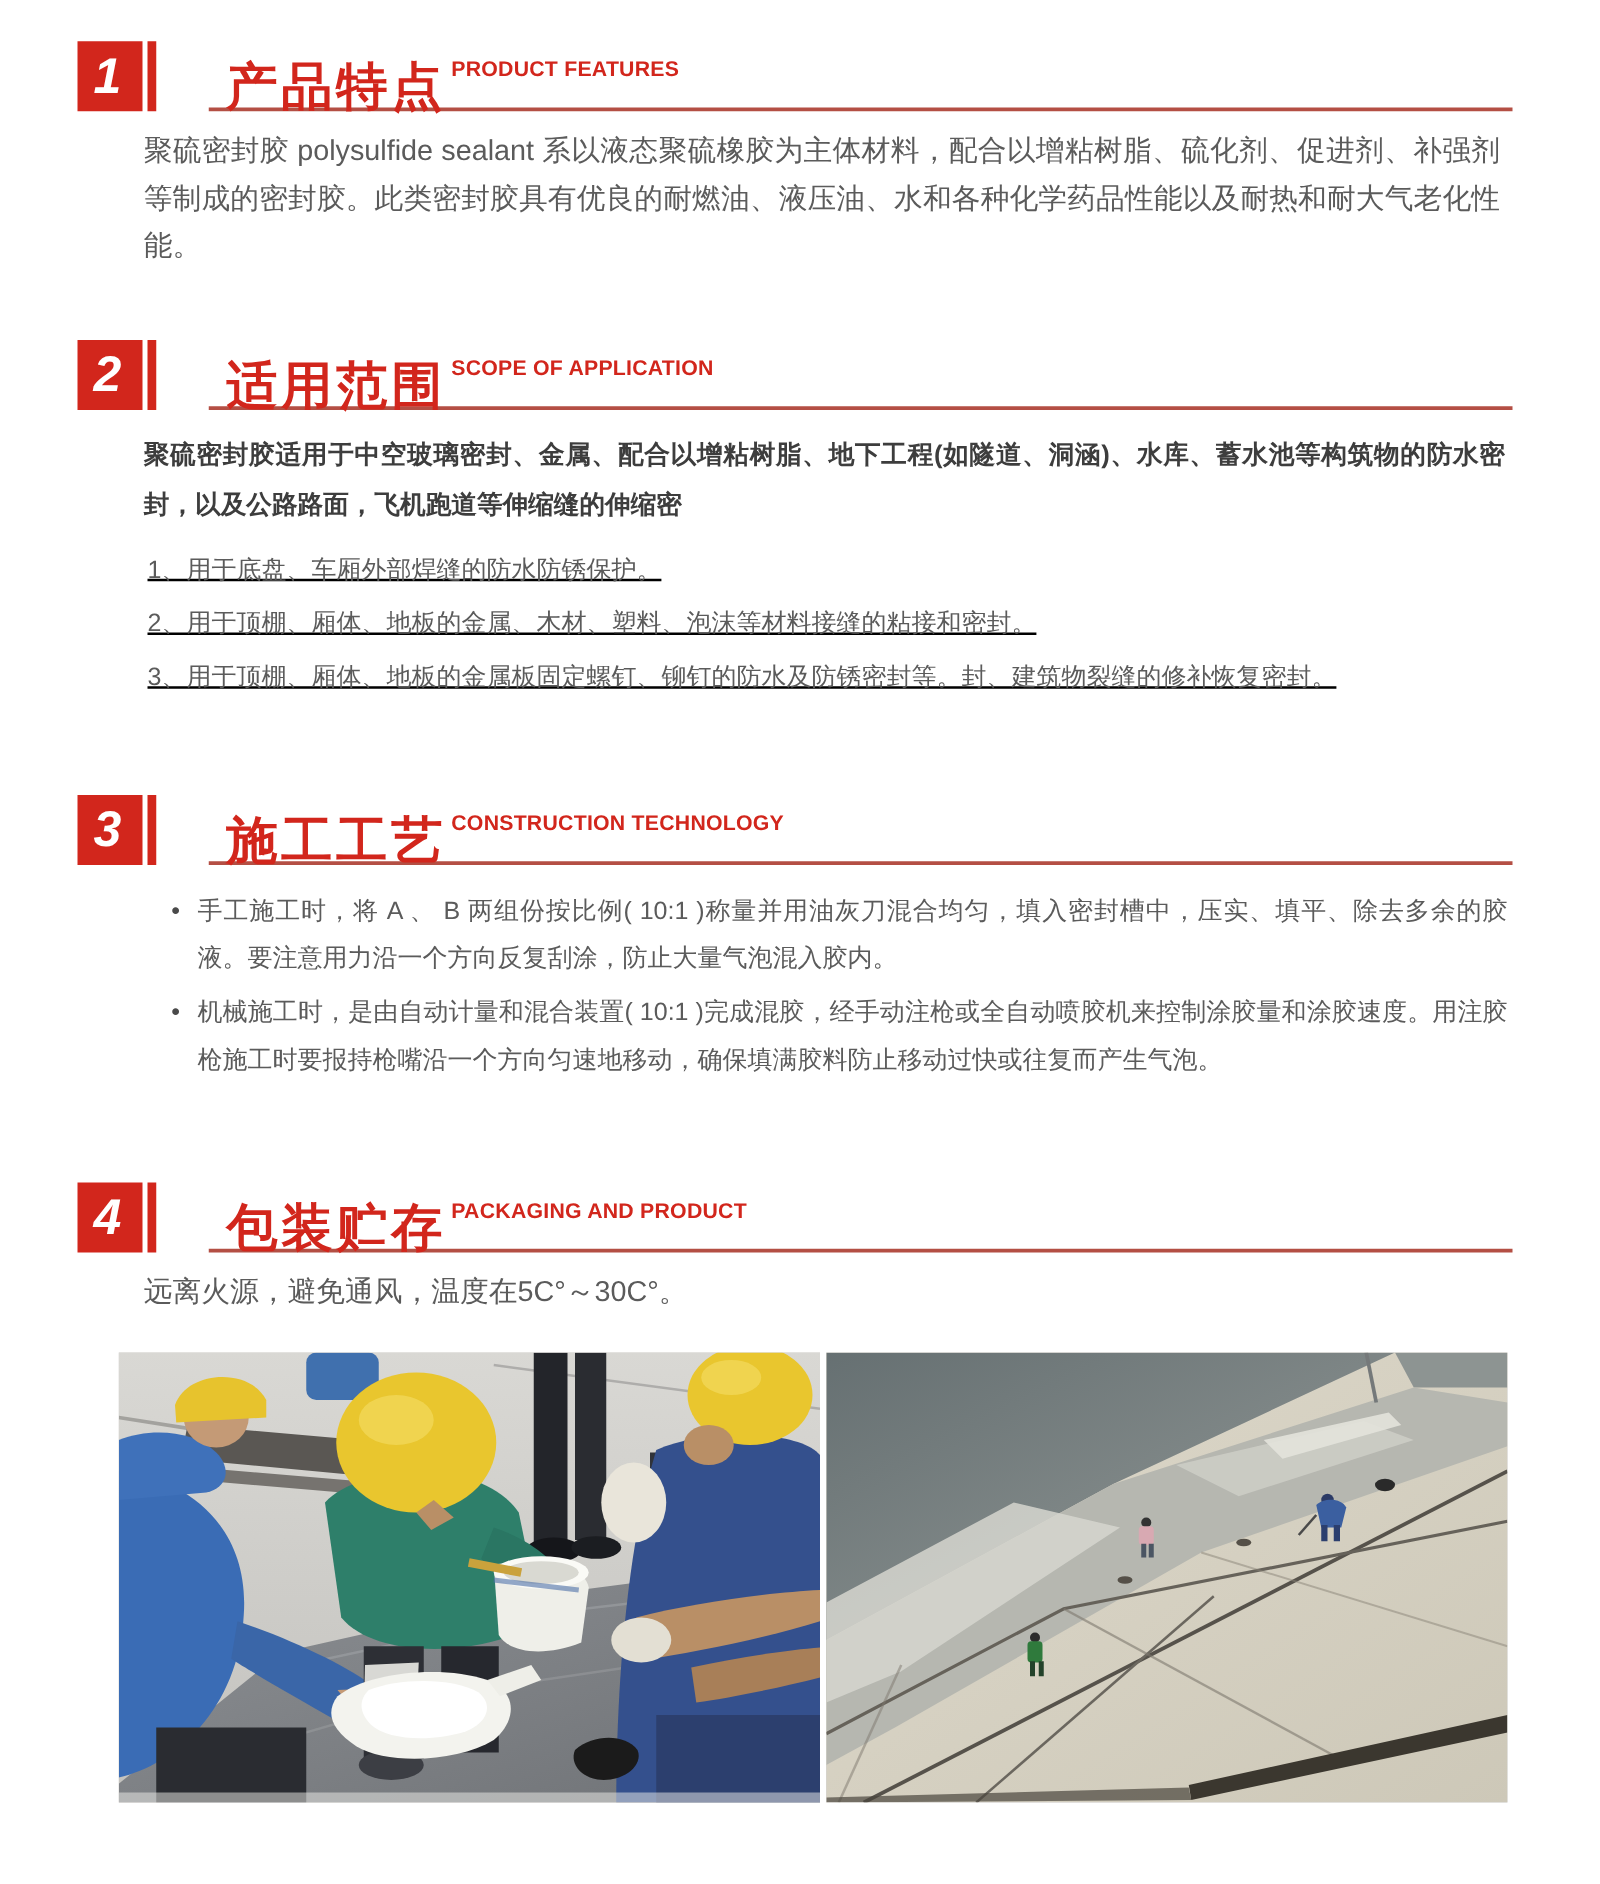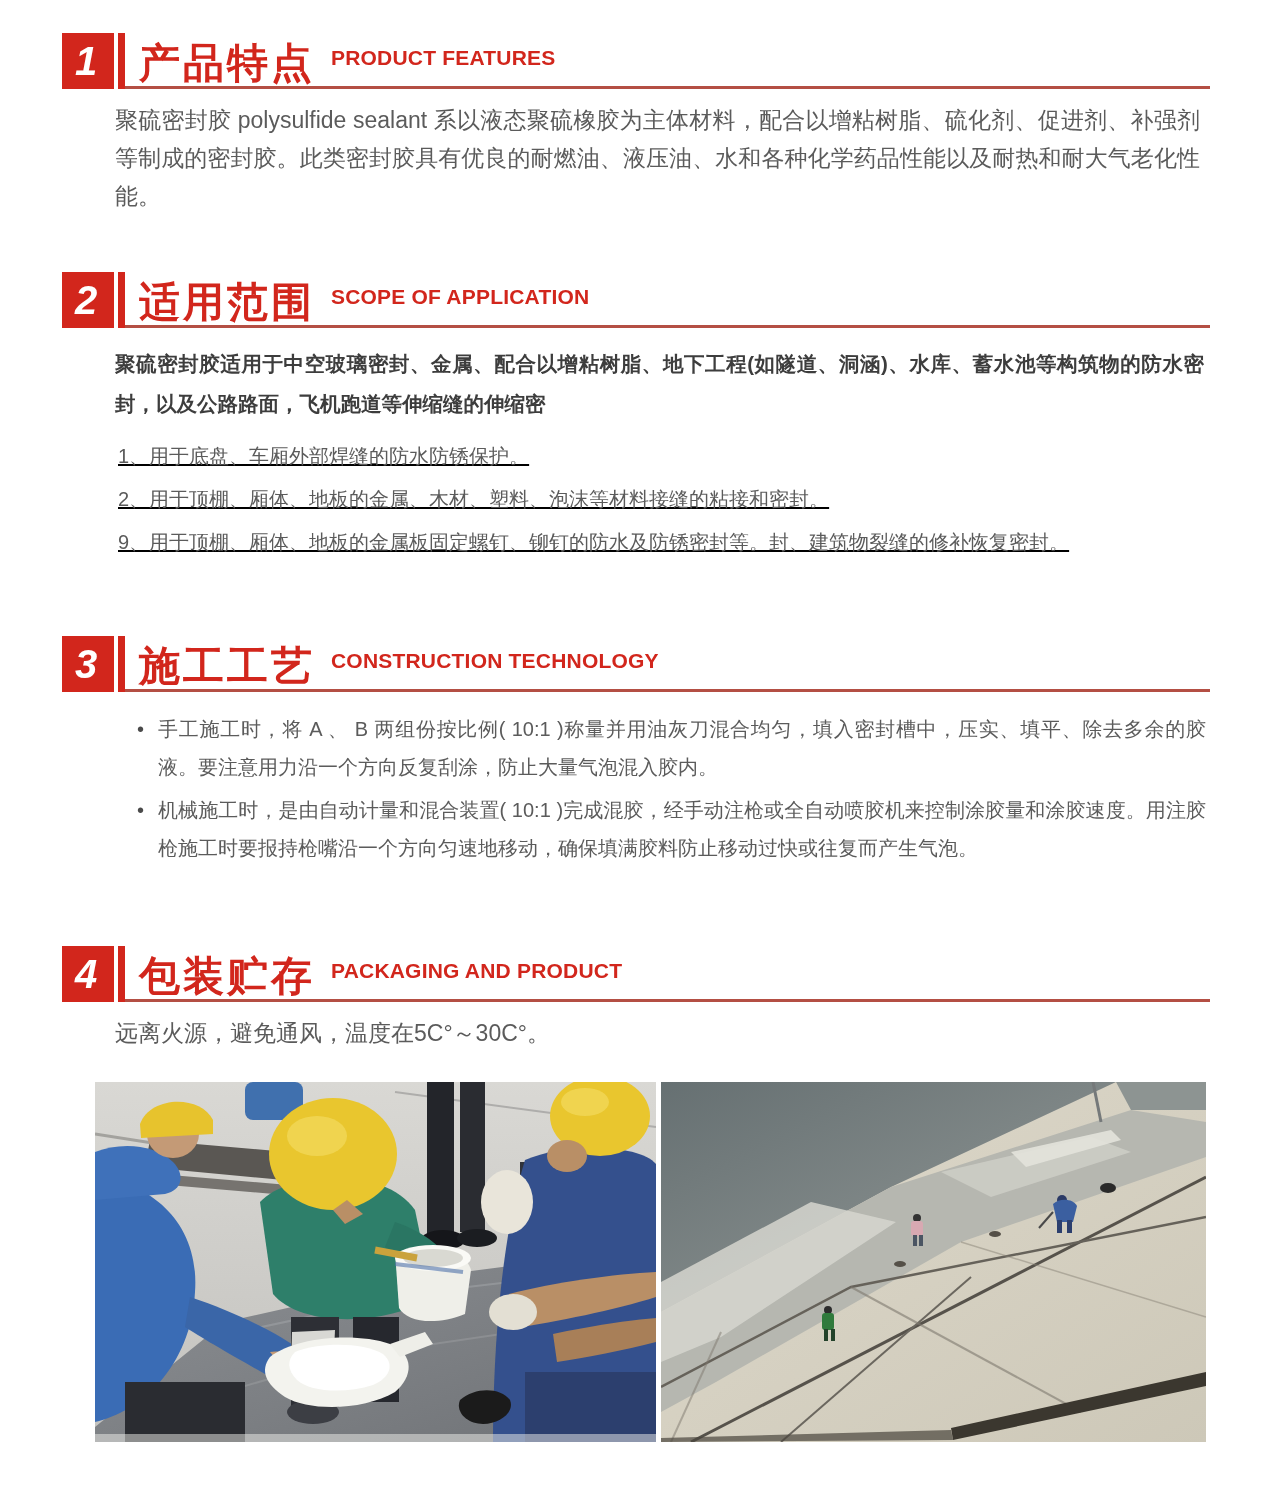--- a/index.html
+++ b/index.html
@@ -28,31 +28,31 @@
   .badge-box{
     width:52px;background:var(--red);
     display:flex;align-items:center;justify-content:center;
   }
   .badge-num{
     color:#fff;font-size:40px;font-weight:bold;font-style:italic;
     line-height:1;transform:translateX(-2px);
   }
   .badge-stripe{width:7px;background:var(--red);margin-left:4px;}
   .titles{
-    flex:1;display:flex;align-items:center;
+    flex:1;display:flex;align-items:flex-end;
     border-bottom:3px solid var(--line-red);
-    padding:0 0 0 14px;gap:16px;
+    padding:0 0 0 14px;gap:4px;margin-left:42px;
   }
   .title-zh{
     color:var(--red);font-size:41px;font-weight:bold;
     letter-spacing:3px;line-height:1;position:relative;top:4px;
   }
   .title-en{
-    color:var(--red);font-size:21px;font-weight:bold;
-    letter-spacing:0.2px;padding-bottom:3px;
+    color:var(--red);font-size:17px;font-weight:bold;
+    letter-spacing:0.2px;padding-bottom:20px;
   }
 
   
   .body-text{
     margin-top:12px;padding-left:53px;padding-right:10px;
     font-size:23px;color:var(--body-gray);line-height:38px;
     text-align:justify;
   }
   .lead-text{
     margin-top:16px;padding-left:53px;padding-right:6px;
@@ -112,21 +112,21 @@
       </div>
       <div class="titles">
         <span class="title-zh">适用范围</span>
         <span class="title-en">SCOPE OF APPLICATION</span>
       </div>
     </div>
     <div class="lead-text">聚硫密封胶适用于中空玻璃密封、金属、配合以增粘树脂、地下工程(如隧道、洞涵)、水库、蓄水池等构筑物的防水密封，以及公路路面，飞机跑道等伸缩缝的伸缩密</div>
     <ul class="apply-list">
       <li>1、用于底盘、车厢外部焊缝的防水防锈保护。</li>
       <li>2、用于顶棚、厢体、地板的金属、木材、塑料、泡沫等材料接缝的粘接和密封。</li>
-      <li>9、用于顶棚、厢体、地板的金属板固定螺钉、铆钉的防水及防锈密封等。封、建筑物裂缝的修补恢复密封。</li>
+      <li>3、用于顶棚、厢体、地板的金属板固定螺钉、铆钉的防水及防锈密封等。封、建筑物裂缝的修补恢复密封。</li>
     </ul>
   </div>
 
   <div class="section sec3">
     <div class="sec-header">
       <div class="badge">
         <div class="badge-box">
           <span class="badge-num">3</span>
         </div>
         <div class="badge-stripe"></div>

